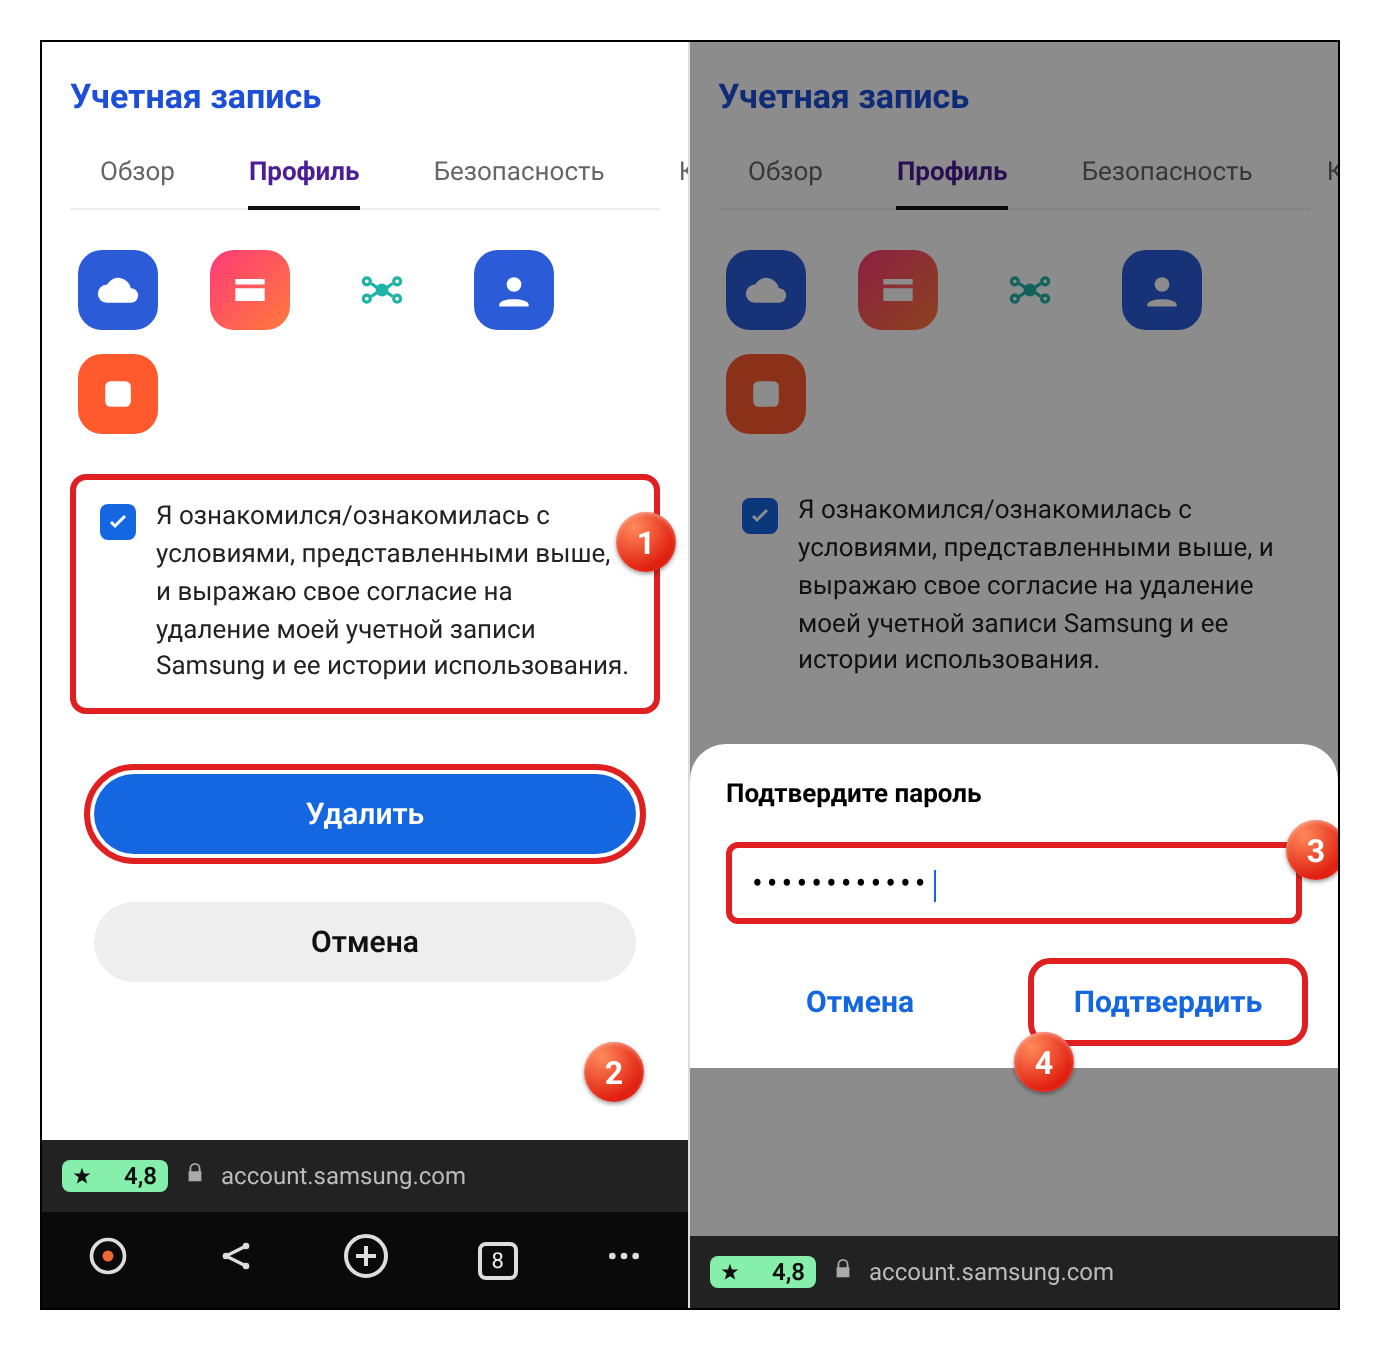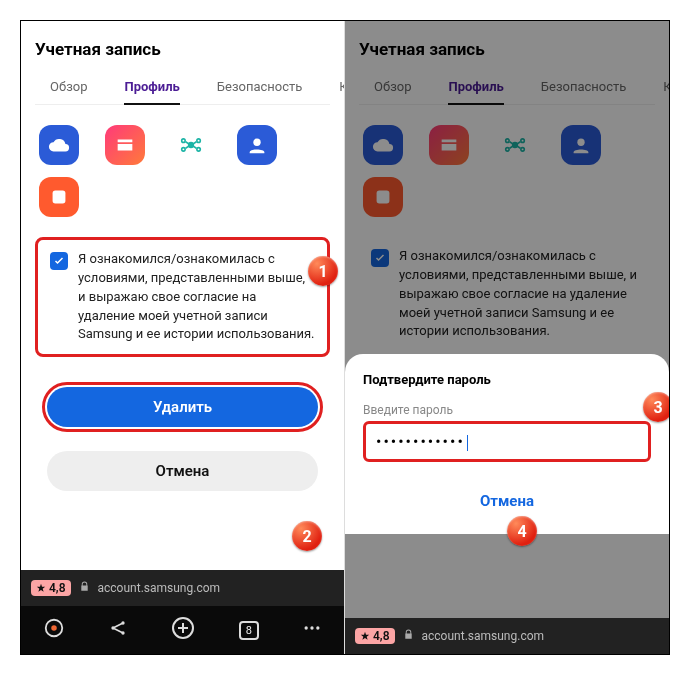--- a/index.html
+++ b/index.html
@@ -1,40 +1,40 @@
 <!DOCTYPE html>
 <html><head>
 <meta charset="utf-8">
 <style>
   * { box-sizing: border-box; margin: 0; padding: 0; font-family: -apple-system, BlinkMacSystemFont, "Segoe UI", Roboto, Arial, sans-serif; }
   body { background: #fff; width: 690px; height: 675px; position: relative; overflow: hidden; }
   .stage { position: absolute; left: 20px; top: 20px; width: 650px; height: 635px; border: 1px solid #000; background: #fff; display: flex; }
   .phone { width: 50%; position: relative; display: flex; flex-direction: column; }
   .phone.left { border-right: 1px solid #ddd; }
   .content { flex: 1; background: #fff; padding: 0 14px; position: relative; overflow: hidden; }
-  .title { font-size: 17px; font-weight: 700; color: #000000; padding: 18px 0 14px; }
+  .title { font-size: 17px; font-weight: 700; color: #1d4ed8; padding: 18px 0 14px; }
   .tabs { display: flex; gap: 22px; font-size: 13px; color: #666; border-bottom: 1px solid #eee; }
   .tab { padding: 6px 0 10px; position: relative; margin-left: 15px; }
   .tab.active { color: #4c1d95; font-weight: 700; }
   .tab.active::after { content: ""; position: absolute; left: 0; right: 0; bottom: -1px; height: 2px; background: #111; }
   .icon-row { display: flex; gap: 26px; padding: 20px 4px 8px; }
   .icon-row2 { display: flex; gap: 26px; padding: 4px 4px 20px; }
   .app-icon { width: 40px; height: 40px; border-radius: 12px; display: flex; align-items: center; justify-content: center; }
   .ic-cloud { background: #2b5bd7; }
   .ic-theme { background: linear-gradient(135deg,#ff3a7a,#ff7a3a); }
   .ic-things { background: #fff; }
   .ic-contact { background: #2b5bd7; }
   .ic-penup { background: #ff5a2e; }
   .consent { border: 3px solid #e02020; border-radius: 8px; padding: 10px 12px; display: flex; gap: 10px; font-size: 13px; line-height: 1.45; color: #222; position: relative; }
   .chk { width: 18px; height: 18px; border-radius: 4px; background: #1467e0; flex: 0 0 18px; display: flex; align-items: center; justify-content: center; margin-top: 2px; }
   .chk svg { display: block; }
   .btn-primary { display: block; width: 92%; margin: 30px auto 24px; background: #1467e0; color: #ffffff; border: none; border-radius: 22px; height: 40px; font-size: 15px; font-weight: 600; outline: 3px solid #e02020; outline-offset: 2px; }
   .btn-secondary { display: block; width: 92%; margin: 16px auto 8px; background: #eee; color: #111; border: none; border-radius: 22px; height: 40px; font-size: 15px; font-weight: 600; }
   .addr { background: #222; color: #bbb; display: flex; align-items: center; gap: 8px; height: 36px; padding: 0 10px; font-size: 12px; }
-  .rating { background: #fca5a5; color: #111; border-radius: 4px; padding: 1px 5px; display: flex; align-items: center; gap: 3px; font-weight: 600; }
+  .rating { background: #86efac; color: #111; border-radius: 4px; padding: 1px 5px; display: flex; align-items: center; gap: 16px; font-weight: 600; }
   .navbar { background: #0a0a0a; height: 48px; display: flex; align-items: center; justify-content: space-around; color: #eee; }
   .save-bar { background: #f2f2f2; height: 48px; display: flex; align-items: center; justify-content: space-between; padding: 0 14px; font-size: 14px; color: #333; }
   .toggle { width: 38px; height: 22px; background: #ffd24a; border-radius: 11px; position: relative; }
   .toggle::after { content: ""; position: absolute; right: 2px; top: 2px; width: 18px; height: 18px; border-radius: 9px; background: #ffe47a; }
   .dim { position: absolute; inset: 0; background: rgba(0,0,0,0.45); }
   .sheet { position: absolute; left: 0; right: 0; bottom: 84px; background: #fff; border-radius: 18px 18px 0 0; padding: 18px 18px 14px; }
   .sheet-title { font-size: 13px; font-weight: 700; margin-bottom: 16px; }
   .sheet-label { font-size: 12px; color: #888; margin-bottom: 4px; }
   .pw-box { border: 3px solid #e02020; border-radius: 6px; padding: 8px 10px; font-size: 16px; letter-spacing: 2px; }
   .pw-box::after { content: ""; display: inline-block; width: 1px; height: 16px; background: #1467e0; vertical-align: middle; margin-left: 2px; }
@@ -201,24 +201,24 @@
               <path fill="none" stroke="#fff" stroke-width="3" d="M5 12l4 4 10-10"></path>
             </svg>
           </div>
         <div>Я ознакомился/ознакомилась с условиями, представленными выше, и выражаю свое согласие на удаление моей учетной записи Samsung и ее истории использования.</div>
       </div>
 
       <div class="dim"></div>
 
       <div class="sheet">
         <div class="sheet-title">Подтвердите пароль</div>
-        <div class="sheet-label">Введите пароль</div>
         <div class="pw-box">••••••••••••</div>
         <div class="sheet-actions">
           <span>Отмена</span>
+          <span class="confirm">Подтвердить</span>
         </div>
         <div class="badge" style="top:38px; right:-4px;">3</div>
         <div class="badge" style="bottom:-12px; left:50%;">4</div>
       </div>
     </div>
     <div class="addr">
       <span class="rating">
           <svg width="10" height="10" viewBox="0 0 24 24">
             <path fill="#111" d="M12 2l2.4 7h7.6l-6 4.5 2.3 7.5L12 17l-6.3 4 2.3-7.5-6-4.5h7.6z"></path>
           </svg>

